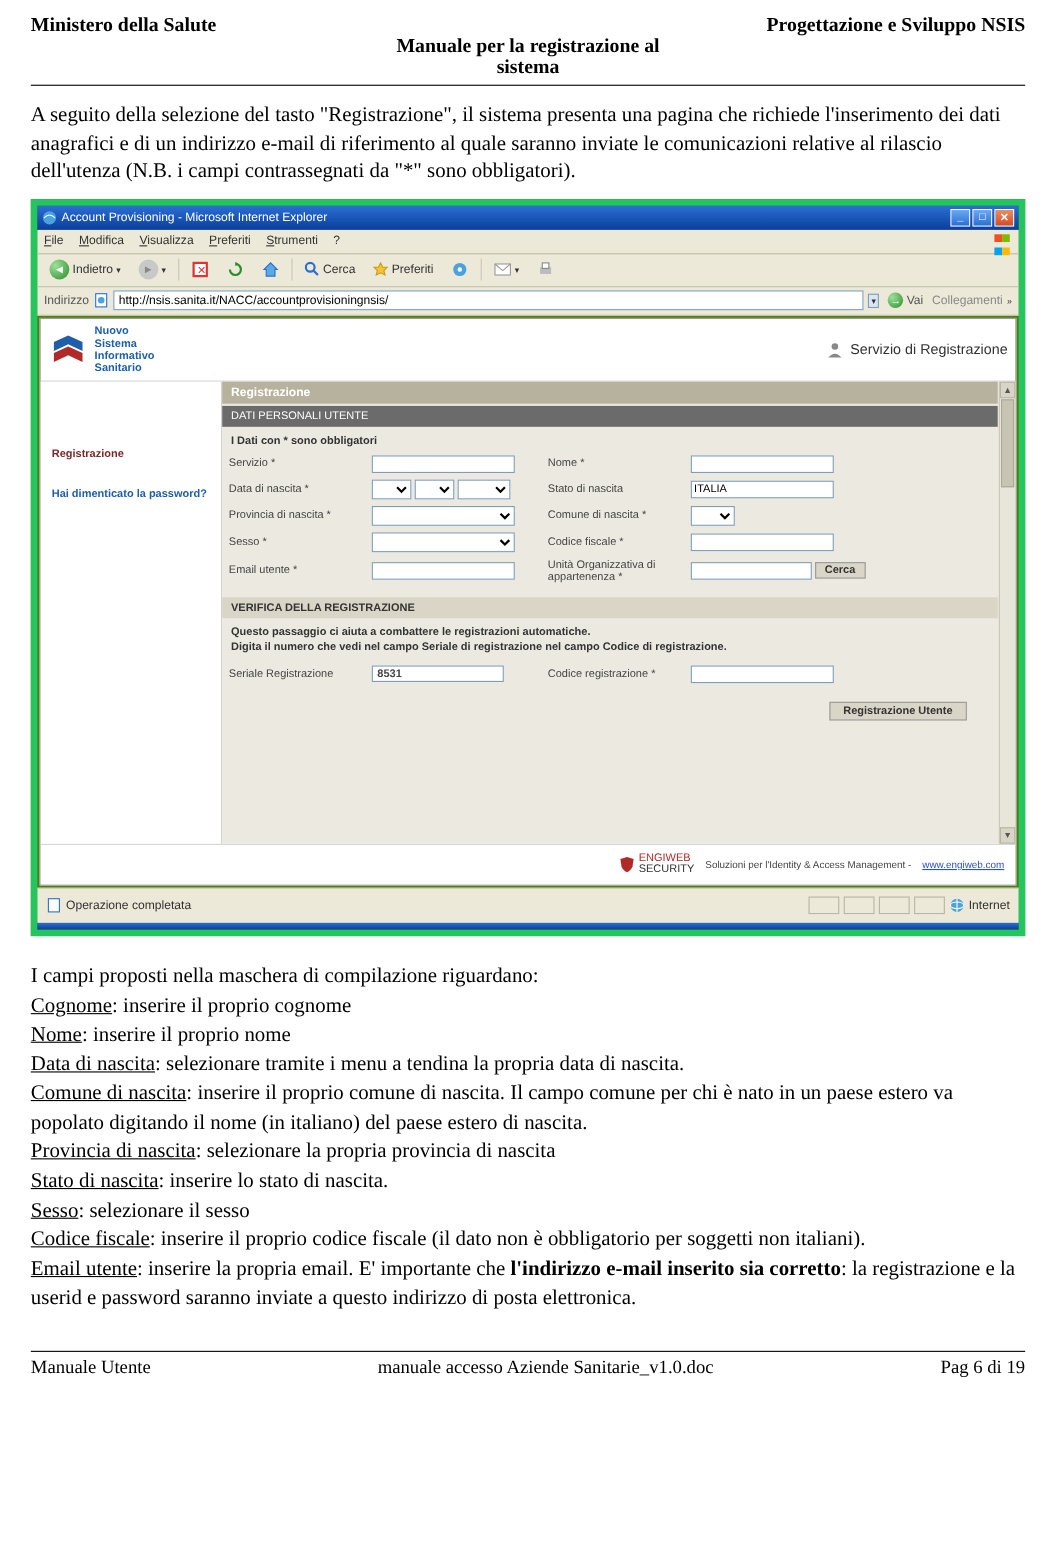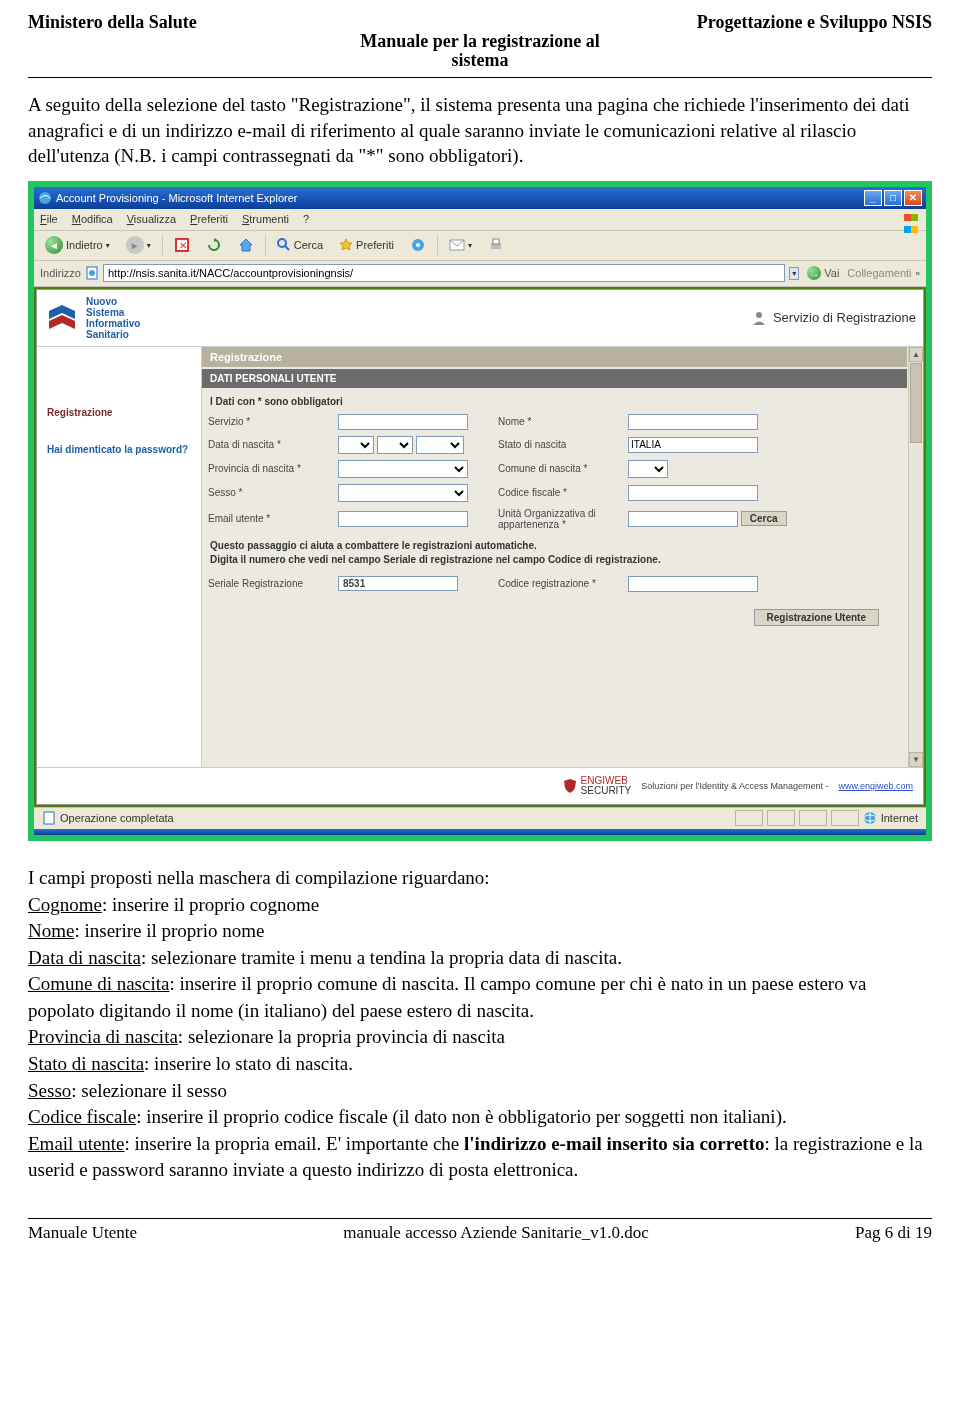--- a/index.html
+++ b/index.html
@@ -127,21 +127,21 @@
     position: absolute; left: 1px; right: 1px; top: 16px; height: 80px;
     background: #c7c4b4; border: 1px solid #aba897;
   }
   .vscroll .arr.bot { position: absolute; bottom: 0; left:0; right:0; }
 
   .sec-title {
     background: #b6b29d; color: #fff; font-weight: bold;
     padding: 4px 8px; font-size: 11px;
   }
   .dark-bar {
-    background: #6b6b6b; color: #fff; font-weight: bold;
+    background: #6b6b6b; color: #fff; font-weight: normal;
     padding: 4px 8px; font-size: 10px; margin-top: 2px;
   }
   .light-bar {
     background: #d9d6c7; color: #333; font-weight: bold;
     padding: 4px 8px; font-size: 10px; margin-top: 10px;
   }
   .note { font-size: 10px; font-weight: bold; padding: 8px 8px 4px 8px; color: #333; }
   .note2 { font-size: 10px; font-weight: bold; padding: 6px 8px; color: #333; line-height: 1.4; }
 
   .form-table { width: 100%; border-collapse: collapse; }
@@ -169,21 +169,21 @@
     padding: 8px 10px; font-size: 9px; color: #444;
     display: flex; justify-content: flex-end; align-items: center; gap: 10px;
   }
   .engiweb { display: flex; align-items: center; gap: 4px; }
   .engiweb .logo-ew {
     font-weight: normal; font-size: 10px; color: #b02a2a; line-height: 1;
   }
   .app-footer a { color: #2a4fc9; }
 
   .ie-status {
-    height: 22px; background: #ece9d8; border-top: 1px solid #c9c6b8;
+    height: 32px; background: #ece9d8; border-top: 1px solid #c9c6b8;
     display: flex; justify-content: space-between; align-items: center;
     padding: 0 8px; font-size: 11px; color: #333;
   }
   .ie-status .right { display: flex; align-items: center; gap: 4px; }
   .ie-status .inset {
     border: 1px solid #b8b5a6; background: #ece9d8;
     padding: 1px 4px; min-width: 28px; height: 16px;
   }
 
   .taskbar { height: 6px; background: linear-gradient(#2a6fd4, #0a3e9b); }
@@ -392,20 +392,21 @@
             <td><input type="text" style="width: 130px;"></td>
             <td>Unità Organizzativa di appartenenza *</td>
             <td>
               <input type="text" style="width: 110px;">
               <button class="gbtn" style="padding:1px 8px">Cerca</button>
             </td>
           </tr>
         </tbody>
           </table>
 
+        <div class="light-bar">VERIFICA DELLA REGISTRAZIONE</div>
         <div class="note2">
           <div>Questo passaggio ci aiuta a combattere le registrazioni automatiche.</div>
           <div>Digita il numero che vedi nel campo Seriale di registrazione nel campo Codice di registrazione.</div>
         </div>
 
         <table class="form-table">
           <tbody>
               <tr>
             <td class="col-lab">Seriale Registrazione</td>
             <td class="col-val"><span style="display:inline-block;border:1px solid #7f9db9;background:#fff;padding:1px 4px;font-weight:bold;width:120px">8531</span></td>

